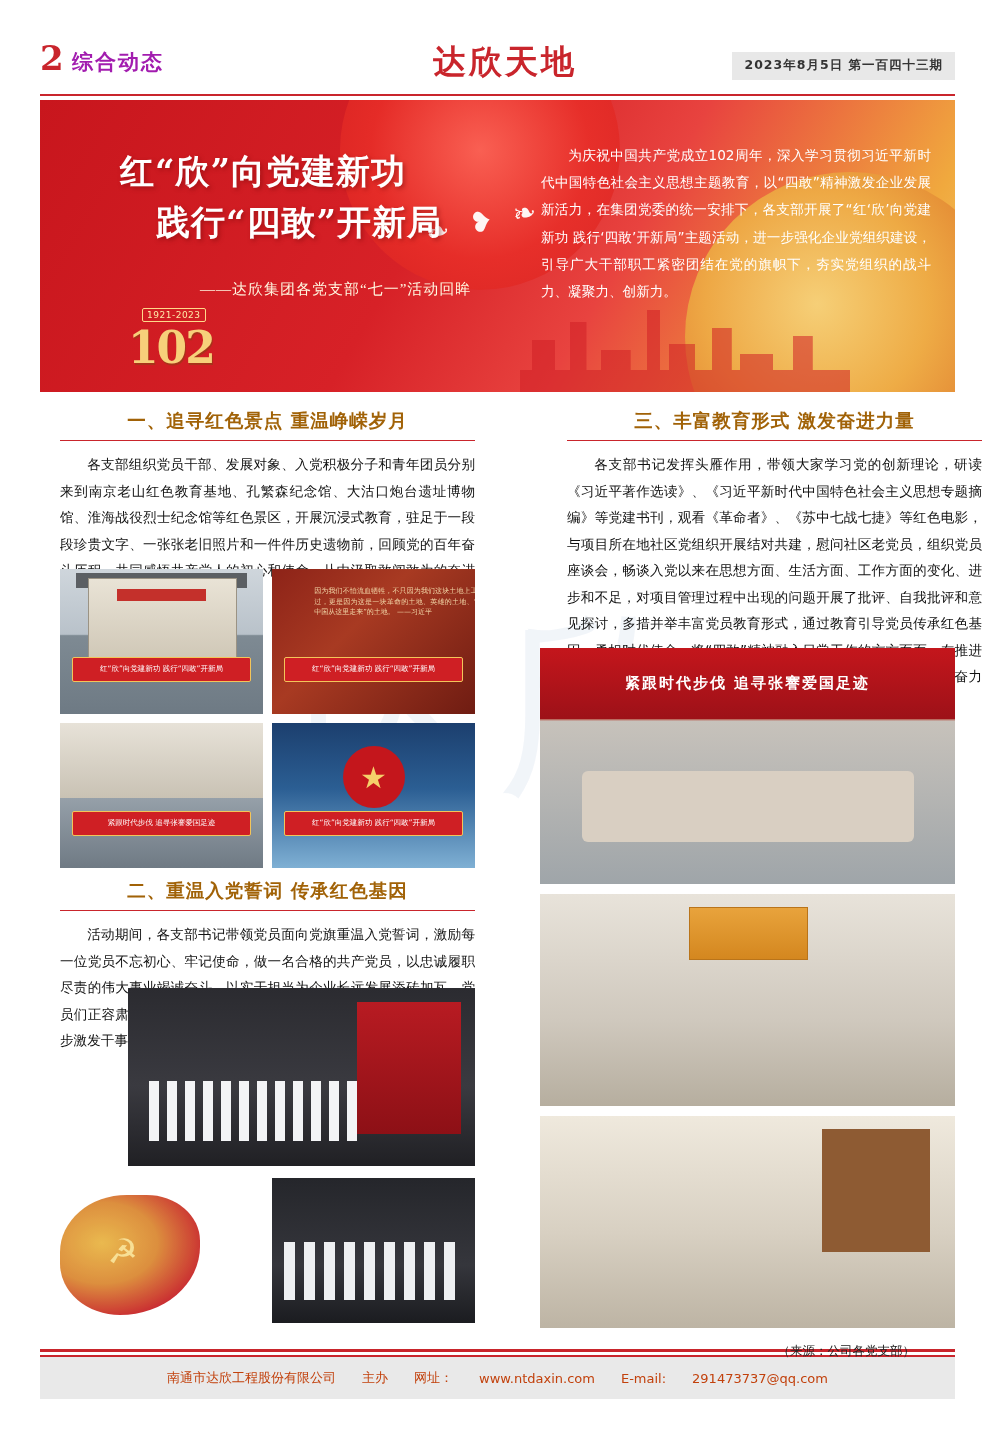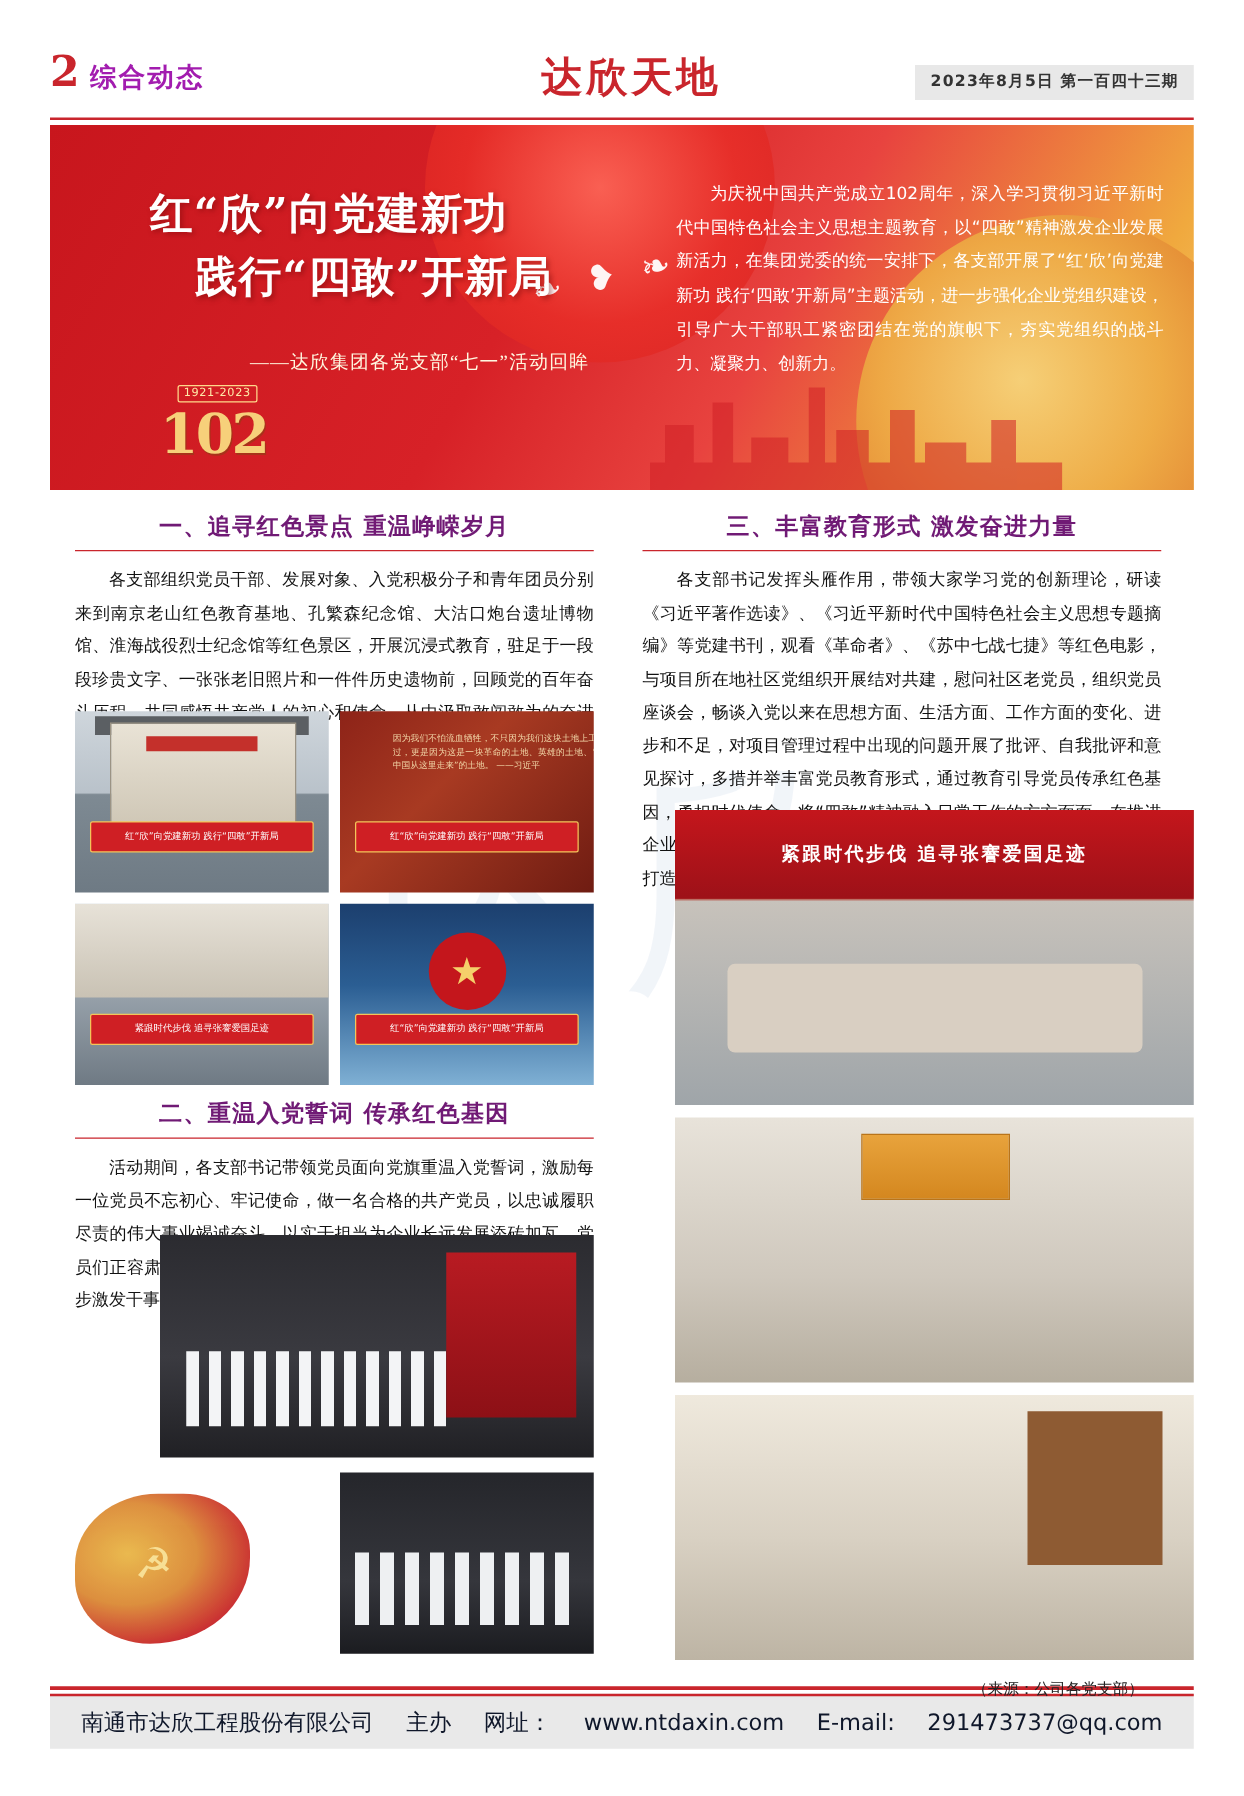--- a/index.html
+++ b/index.html
@@ -125,24 +125,24 @@
     font-size:13.6px;line-height:2.0;color:#fff;
     text-align:justify;
     font-family:"DejaVu Sans","Liberation Sans",sans-serif;
   }
   .banner-text p{margin:0;text-indent:2em;}
   
   .content{
     position:absolute;left:40px;top:408px;width:915px;height:930px;z-index:3;
   }
   .col-left{position:absolute;left:20px;top:0;width:415px;}
-  .col-right{position:absolute;left:474px;top:0;width:415px;}
+  .col-right{position:absolute;left:527px;top:0;width:415px;}
   h2.head{
     margin:0 0 8px 0;padding:0 0 7px 0;
-    font-size:18.5px;font-weight:bold;color:#701a75;text-align:center;
+    font-size:18.5px;font-weight:bold;color:#a16207;text-align:center;
     letter-spacing:1px;border-bottom:1.5px solid #c9252c;
     font-family:"DejaVu Sans","Liberation Sans",sans-serif;
   }
   p.body{
     margin:10px 0 0 0;font-size:13.6px;line-height:1.95;color:#111;
     text-align:justify;text-indent:2em;
   }
   
   .ph{position:relative;overflow:hidden;background:#8a9099;}
   .ph .banner-strip{
@@ -194,21 +194,21 @@
        background:linear-gradient(#efe9dd 0%,#d8d0c2 55%,#bdb4a4 100%);}
   #ph9 .door{position:absolute;right:6%;top:6%;width:26%;height:58%;background:#8e5b33;}
   .source{
     position:absolute;right:40px;top:935px;font-size:12.5px;color:#222;
   }
   
   .footer{
     position:absolute;left:40px;top:1355px;width:915px;height:42px;
     background:#e9e9e9;border-top:2px solid #c9252c;
     display:flex;align-items:center;justify-content:center;gap:26px;
-    font-size:18px;color:#0f172a;
+    font-size:13px;color:#c2410c;
   }
   .redline{position:absolute;left:40px;top:1349px;width:915px;height:3px;background:#c9252c;}
   
   .ribbon{
     position:absolute;left:60px;top:1195px;width:140px;height:120px;z-index:1;
     background:radial-gradient(ellipse at 30% 40%,#e8b23c 0%,#d9832a 40%,#c4161c 75%);
     opacity:.9;border-radius:50% 40% 60% 45%;
   }
   .ribbon .hammer{
     position:absolute;left:34%;top:30%;font-size:34px;color:#f7dc8a;

